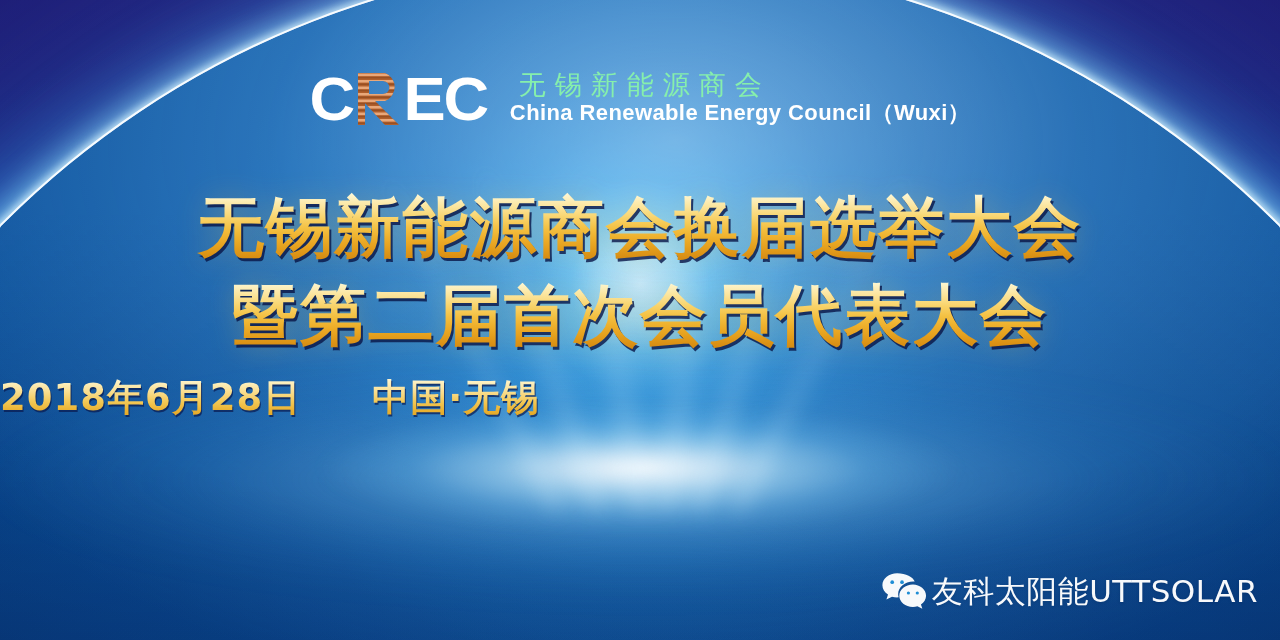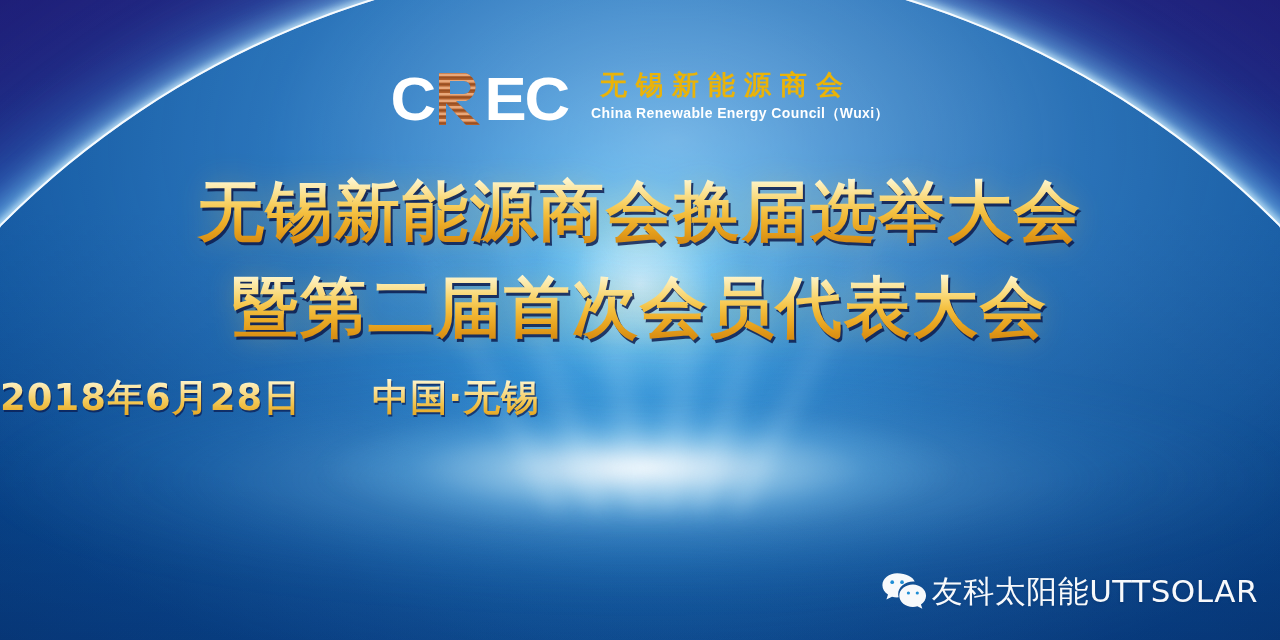--- a/index.html
+++ b/index.html
@@ -213,43 +213,42 @@
     margin: 0 1px;
   }
   .logo-text-col {
     display: flex;
     flex-direction: column;
     justify-content: center;
     padding-top: 2px;
   }
   .logo-cn {
     font-family: "Liberation Sans", "DejaVu Sans", sans-serif;
-    font-weight: 700;
+    font-weight: 400;
     font-size: 27px;
     line-height: 1.12;
-    color: #eab308;
+    color: #86efac;
     letter-spacing: 9px;
     text-indent: 9px;
     white-space: nowrap;
   }
   .logo-en {
     font-family: "Liberation Sans", sans-serif;
     font-weight: 700;
-    font-size: 14px;
+    font-size: 22px;
     line-height: 1.2;
     color: #ffffff;
     letter-spacing: 0.4px;
-    margin-top: 5px;
     white-space: nowrap;
   }
 
   
   .title-block {
     position: absolute;
-    top: 172px;
+    top: 188px;
     left: 0;
     width: 100%;
     text-align: center;
   }
   .title-line {
     font-family: "DejaVu Sans", "Liberation Sans", sans-serif;
     font-weight: 700;
     font-size: 66px;
     line-height: 80px;
     letter-spacing: 2px;
@@ -264,21 +263,21 @@
       #e5a01d 74%,
       #d98f14 86%,
       #c87d0c 100%);
     -webkit-background-clip: text;
     background-clip: text;
     color: transparent;
     -webkit-text-fill-color: transparent;
     filter: drop-shadow(2px 3px 0 rgba(9,20,70,0.80))
             drop-shadow(0 0 14px rgba(255,200,70,0.22));
   }
-  .title-line + .title-line { margin-top: 16px; }
+  .title-line + .title-line { margin-top: 8px; }
 
   
   .meta-block {
     position: absolute;
     top: 374px;
     left: 0;
     width: 100%;
     text-align: left;
     white-space: nowrap;
   }

